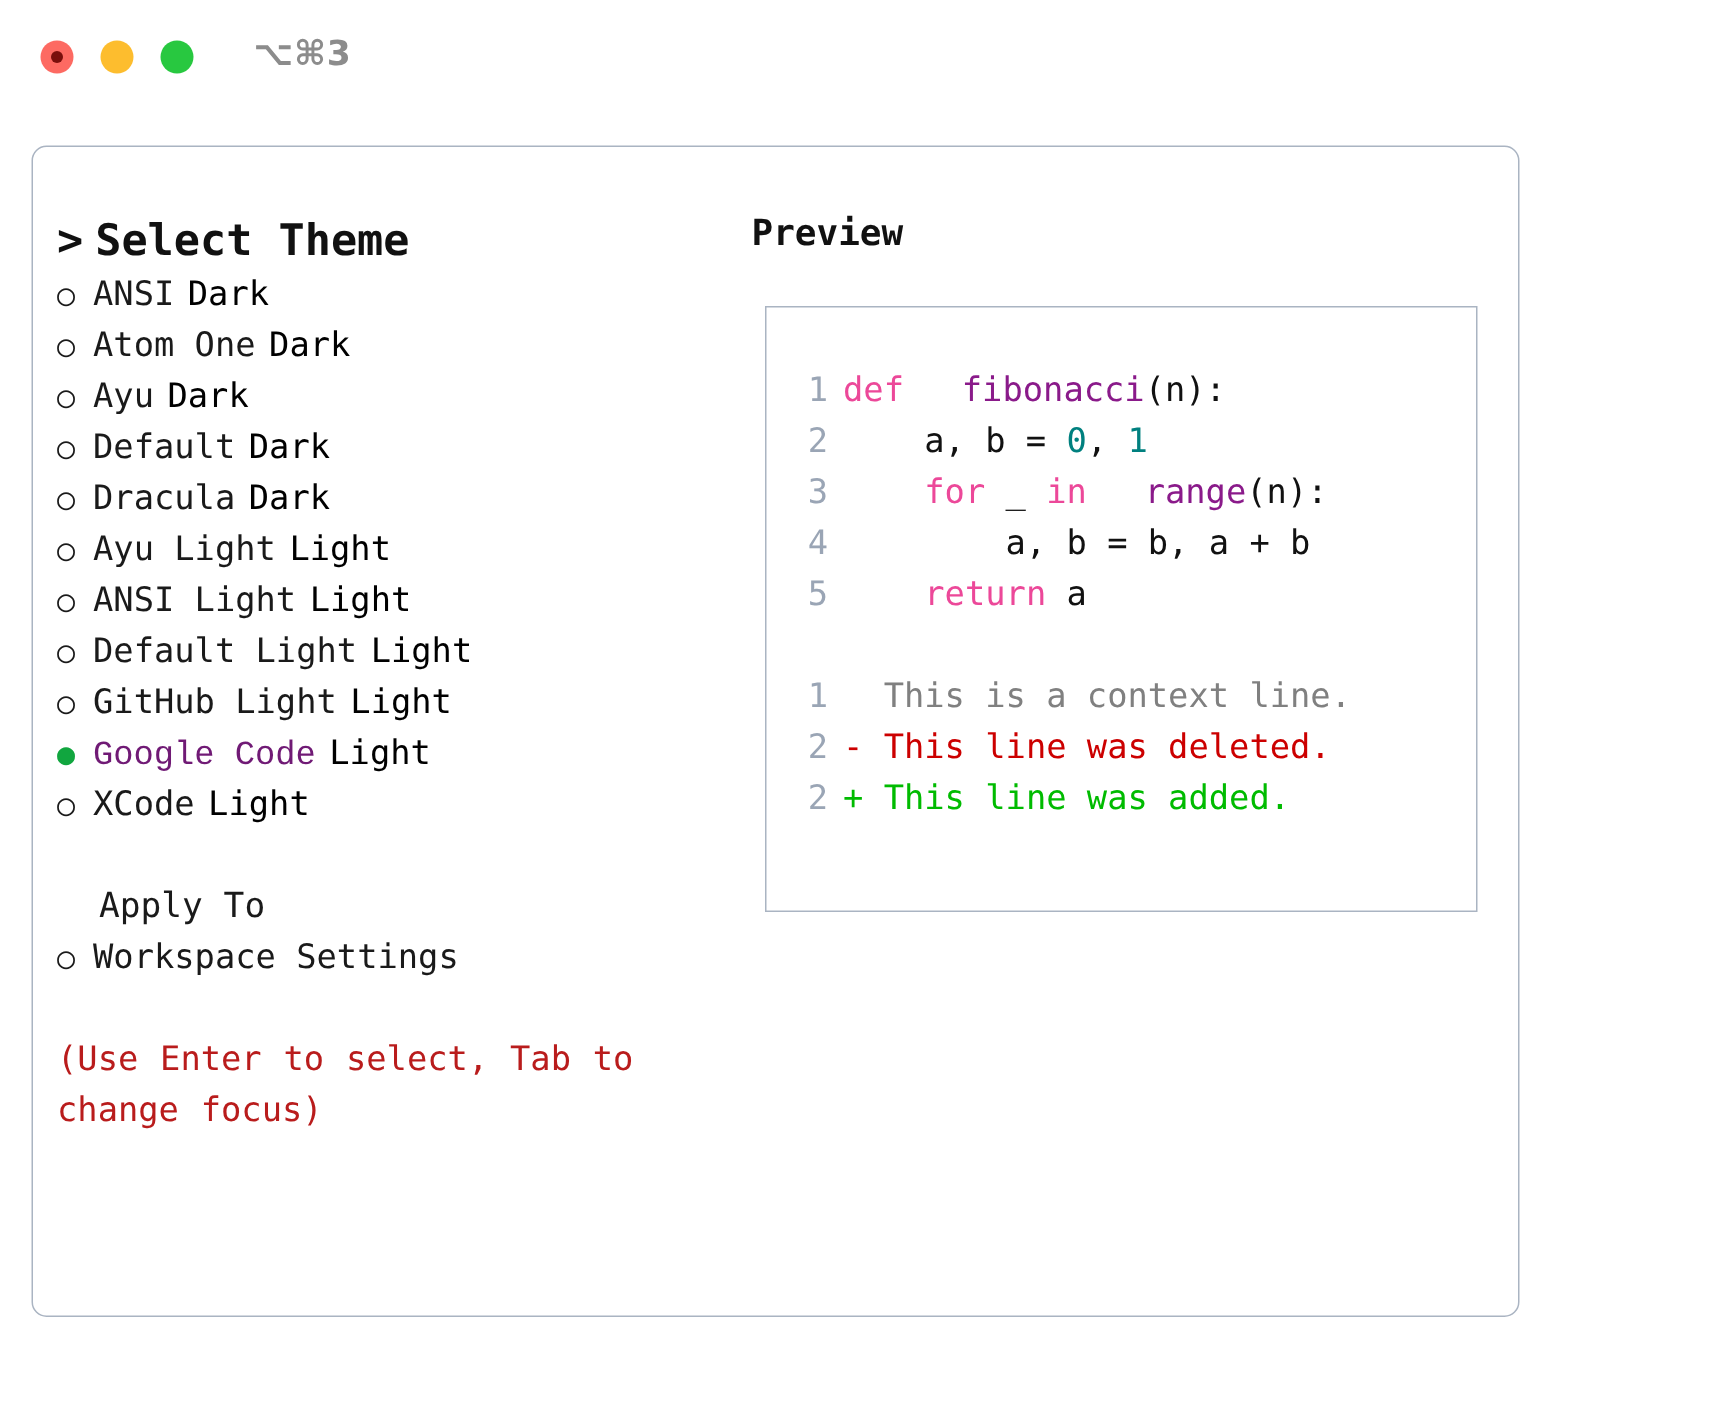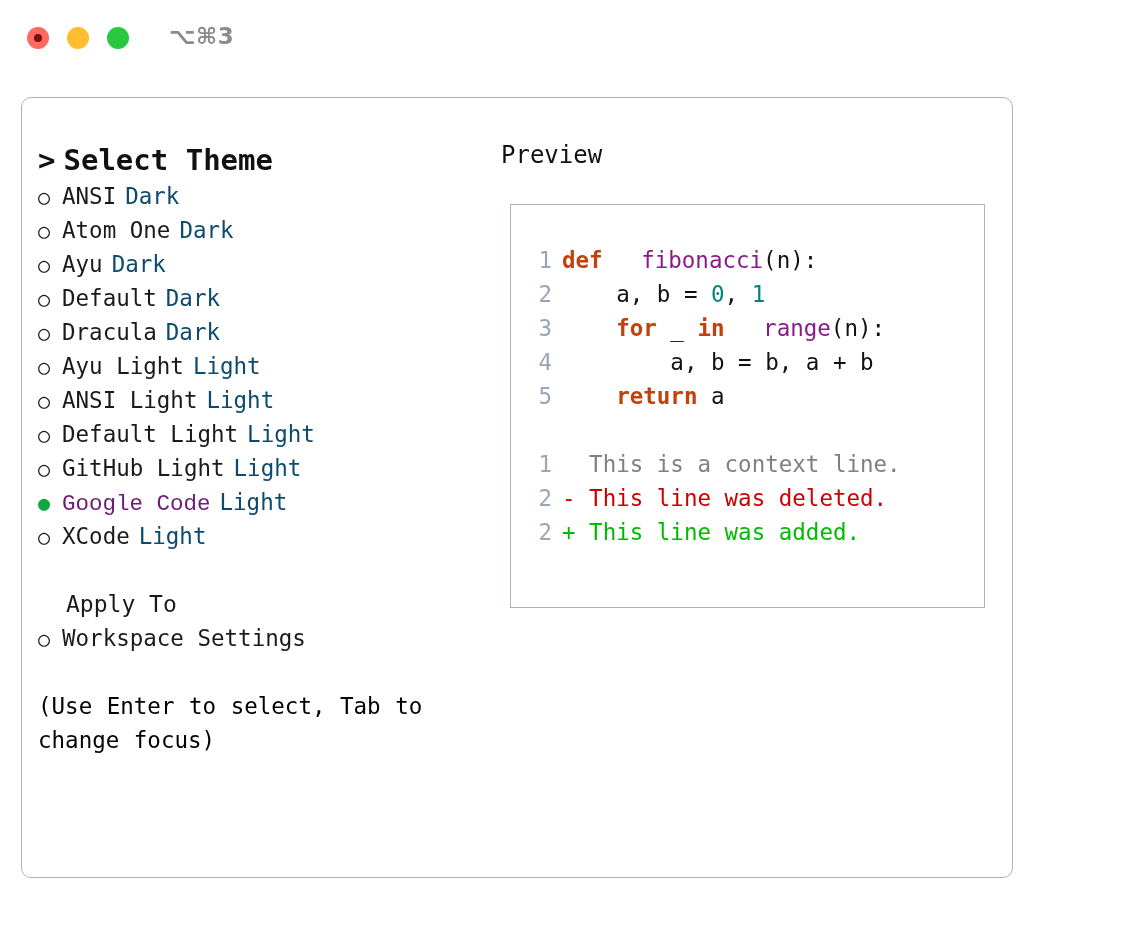--- a/index.html
+++ b/index.html
@@ -92,21 +92,21 @@
     display: inline-block;
     width: 24px;
     text-align: left;
     font-size: 20px;
   }
   .bullet.unsel { color: #1a1a1a; }
   .bullet.sel   { color: #11a63f; }
   .rowname { color: #1a1a1a; }
   .rowname.sel { color: #701a75; font-family: Liberation Mono, monospace; }
   .tag {
-    color: #0c4a6e;
+    color: #000000;
     margin-left: 9px;
   }
   #header-select {
     height: 38px;
     line-height: 38px;
     font-size: 29px;
     font-weight: bold;
     color: #111111;
     white-space: nowrap;
   }
@@ -120,31 +120,31 @@
     padding-left: 28px;
     white-space: nowrap;
   }
   .spacer-lg { height: 34px; }
   .spacer-md { height: 34px; }
 
   #hint {
     width: 405px;
     font-size: 22.5px;
     line-height: 34px;
-    color: #000000;
+    color: #b91c1c;
     word-spacing: 1px;
   }
 
   
   #preview-title {
     position: absolute;
     left: 479px;
     top: 43px;
     font-size: 24px;
-    font-weight: normal;
+    font-weight: bold;
     color: #111111;
   }
   #preview-box {
     position: absolute;
     left: 488px;
     top: 106px;
     width: 475px;
     height: 404px;
     border: 1.6px solid #aab4c2;
     box-sizing: border-box;
@@ -159,21 +159,21 @@
     white-space: pre;
   }
   .cline { height: 34px; white-space: pre; }
   .ln {
     display: inline-block;
     width: 26px;
     text-align: right;
     color: #9aa5b5;
     margin-right: 10px;
   }
-  .kw   { color: #c2410c; font-weight: bold; }
+  .kw   { color: #ec4899; }
   .fn   { color: #8a1a8a; margin-left: 25px; }
   .num  { color: #00807f; }
   .plain{ color: #111111; }
   .ctx  { color: #808080; text-align: center; }
   .del  { color: #cc0000; }
   .add  { color: #00bb00; }
   .blank { height: 34px; }
 </style>
 </head>
 <body>

